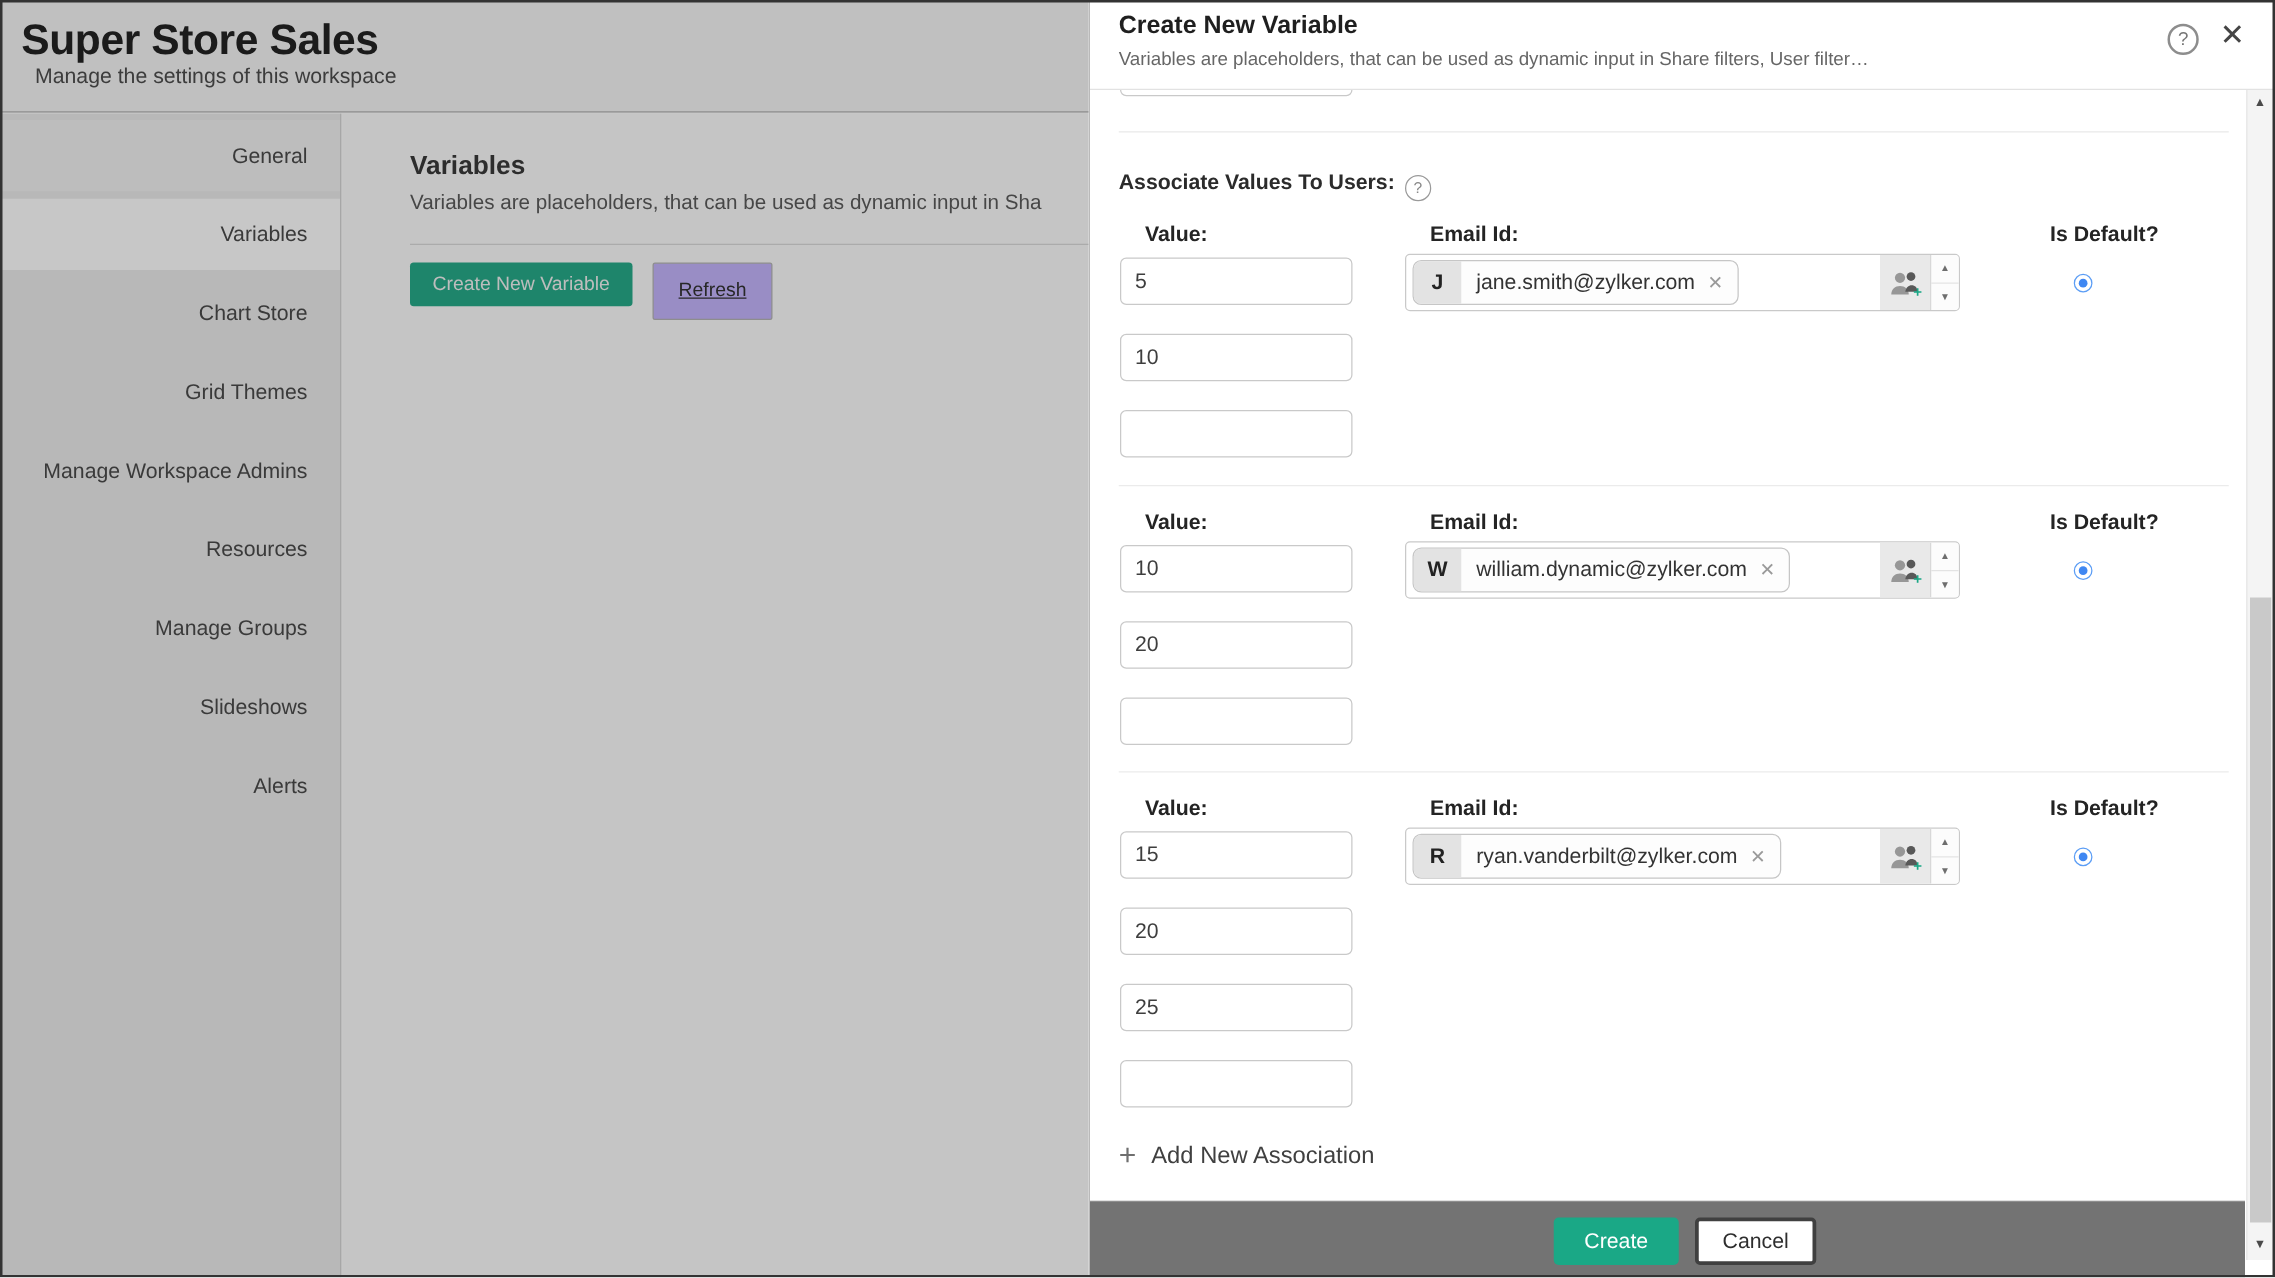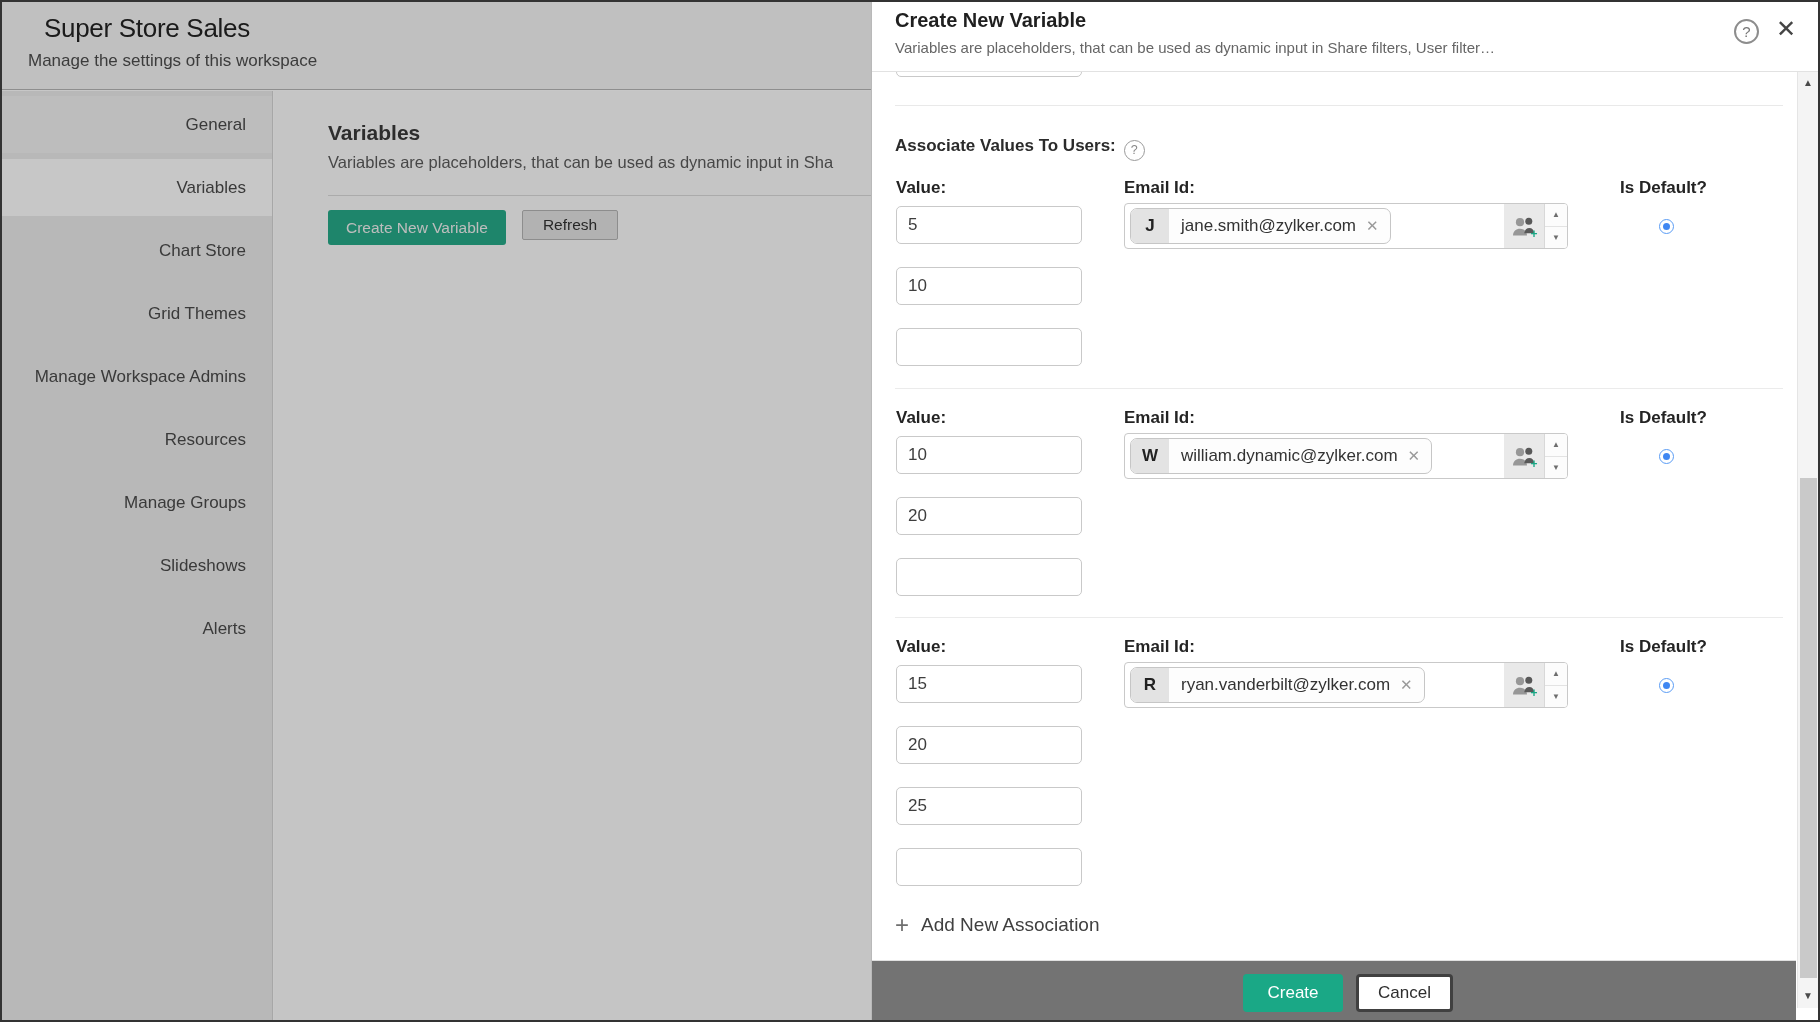--- a/index.html
+++ b/index.html
@@ -3,54 +3,54 @@
 <meta charset="utf-8">
 <style>
   * { margin:0; padding:0; box-sizing:border-box; }
   html,body { width:1820px; height:1022px; }
   body { font-family:"Liberation Sans", sans-serif; position:relative; background:#fff; overflow:hidden; }
   .screen { position:absolute; inset:0; overflow:hidden; background:#fff; }
   .frame { position:absolute; inset:0; border:2px solid #333; z-index:60; pointer-events:none; }
 
   
   .main-header { position:absolute; left:0; top:0; width:100%; height:90px; background:#f6f6f6; border-bottom:1px solid #b6b6b6; z-index:1; }
-  .ws-title { position:absolute; left:44px; top:13px; font-size:26px; font-weight:normal; color:#232323; letter-spacing:-0.3px; }
+  .ws-title { position:absolute; left:17px; top:13px; font-size:34px; font-weight:bold; color:#232323; letter-spacing:-0.3px; }
   .ws-subtitle { position:absolute; left:28px; top:51px; font-size:17px; color:#4e4e4e; }
 
   .sidebar { position:absolute; left:0; top:91px; width:273px; bottom:0; background:#ececec; border-right:1px solid #d6d6d6; padding-top:5px; z-index:1; }
   .side-item { height:57px; line-height:57px; margin-bottom:6px; text-align:right; padding-right:26px; font-size:17px; color:#4b4b4b; cursor:pointer; }
   .side-item.first { background:#f3f3f3; }
   .side-item.sel { background:#ffffff; }
 
   .content { position:absolute; left:274px; top:91px; right:0; bottom:0; background:#fdfdfd; z-index:1; }
   .c-heading { position:absolute; left:54px; top:30px; font-size:21px; font-weight:bold; color:#3a3a3a; }
   .c-desc { position:absolute; left:54px; top:62px; width:545px; font-size:16.5px; color:#5c5c5c; white-space:nowrap; overflow:hidden; }
   .c-divider { position:absolute; left:54px; top:104px; width:860px; height:1px; background:#dcdcdc; }
   .c-buttons { position:absolute; left:54px; top:119px; display:flex; gap:16px; }
   .btn-green-main { height:35px; padding:0 18px; background:#27ab89; color:#f2f2f2; border:none; border-radius:3px; font-size:15.5px; font-family:"Liberation Sans",sans-serif; cursor:pointer; }
-  .btn-refresh { height:30px; padding:0 20px; background:#e5e5e5; color:#333; border:1px solid #b5b5b5; border-radius:2px; font-size:15.5px; font-family:"Liberation Sans",sans-serif; cursor:pointer; }
+  .btn-refresh { height:46px; padding:0 20px; background:#c4b5fd; color:#333; border:1px solid #b5b5b5; border-radius:2px; font-size:15.5px; font-family:"Liberation Sans",sans-serif; cursor:pointer;text-decoration:underline; }
 
   .dim-overlay { position:absolute; left:0; top:0; width:871px; height:100%; background:rgba(0,0,0,0.22); z-index:4; }
 
   
   .panel { position:absolute; left:871px; top:0; right:0; bottom:0; background:#fff; z-index:10; border-left:1px solid #b9b9b9; }
   .panel-header { position:absolute; left:0; top:0; width:100%; height:72px; border-bottom:1px solid #e2e2e2; background:#fff; z-index:3; }
   .p-title { position:absolute; left:23px; top:9px; font-size:20px; font-weight:bold; color:#1f1f1f; }
   .p-subtitle { position:absolute; left:23px; top:39px; font-size:15px; color:#666; white-space:nowrap; }
   .p-help { position:absolute; top:19px; right:61px; width:25px; height:25px; border:2px solid #8d8d8d; border-radius:50%; color:#777; font-size:15px; text-align:center; line-height:21px; cursor:pointer; }
   .p-close { position:absolute; top:17px; right:24px; font-size:24px; color:#454545; cursor:pointer; line-height:1; }
 
   .panel-body { position:absolute; left:0; top:72px; width:924px; height:887px; overflow:hidden; background:#fff; }
   .cutoff-input { position:absolute; left:24px; top:-29px; width:186px; height:34px; border:1px solid #c9c9c9; border-radius:5px; background:#fff; }
   .section-divider { position:absolute; left:23px; top:33px; width:888px; height:1px; background:#e9e9e9; }
   .avtu { position:absolute; left:23px; top:64px; font-size:17px; font-weight:bold; color:#2b2b2b; }
   .avtu-help { display:inline-block; width:21px; height:21px; border:1.5px solid #9a9a9a; border-radius:50%; color:#888; font-size:12.5px; font-weight:normal; text-align:center; line-height:19px; margin-left:8px; vertical-align:-3px; cursor:pointer; }
 
   .block { position:absolute; left:0; width:100%; }
-  .lbl { position:absolute; top:0; font-size:17px; font-weight:bold; color:#242424; }
+  .lbl { position:absolute; top:0; font-size:17px; font-weight:bold; color:#242424;margin-left:20px; }
   .lbl-value { left:24px; } .lbl-email { left:252px; } .lbl-default { left:748px; }
   .v-input { position:absolute; left:24px; width:186px; height:38px; border:1px solid #c9c9c9; border-radius:5px; font-size:17px; color:#3e3e3e; padding:0 11px; font-family:"Liberation Sans",sans-serif; background:#fff; outline:none; }
 
   .email-widget { position:absolute; left:252px; top:25px; width:444px; height:46px; border:1px solid #c9c9c9; border-radius:4px; display:flex; background:#fff; overflow:hidden; }
   .email-area { flex:1; display:flex; align-items:center; padding-left:5px; }
   .chip { display:inline-flex; align-items:center; height:36px; border:1px solid #c6c6c6; border-radius:7px; background:#fdfdfd; overflow:hidden; }
   .chip-avatar { width:38px; height:36px; background:#e3e3e3; color:#222; font-weight:bold; font-size:17px; display:flex; align-items:center; justify-content:center; }
   .chip-mail { padding:0 10px 0 12px; font-size:17px; color:#333; }
   .chip-x { color:#9a9a9a; font-size:15px; padding-right:11px; cursor:pointer; }
   .people-btn { width:40px; background:#e9e9e9; display:flex; align-items:center; justify-content:center; cursor:pointer; }

